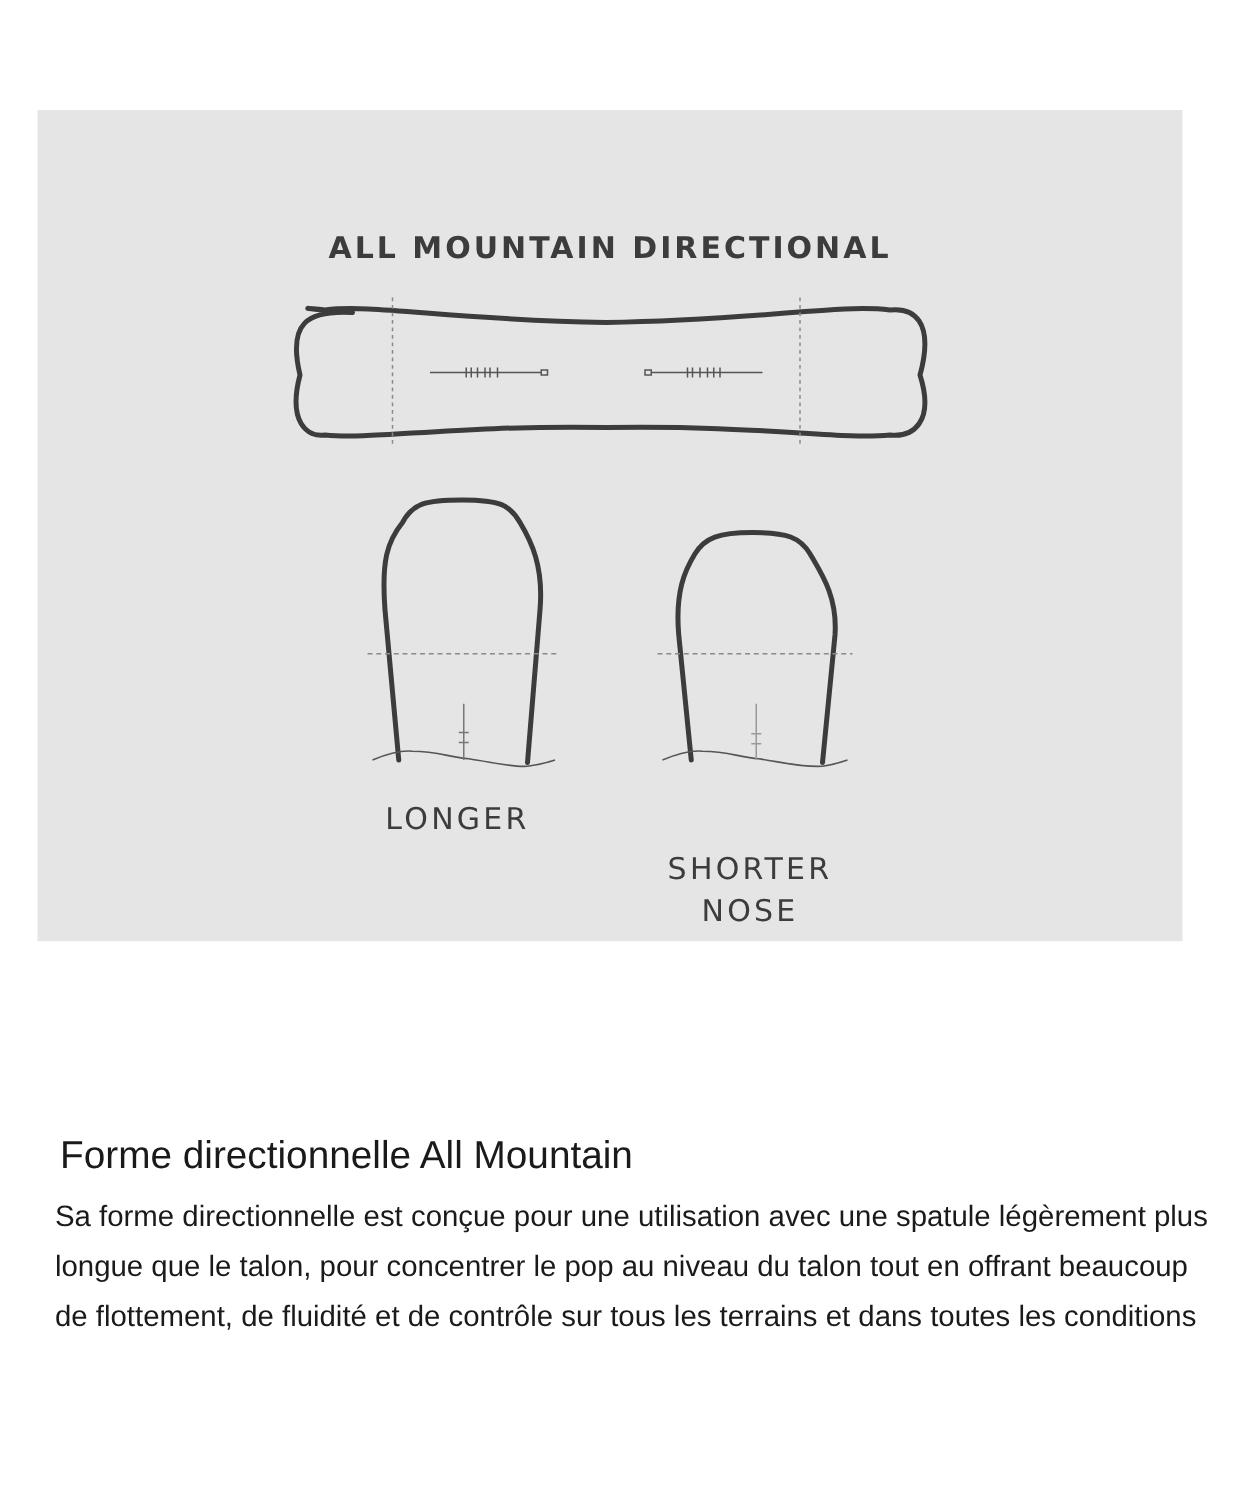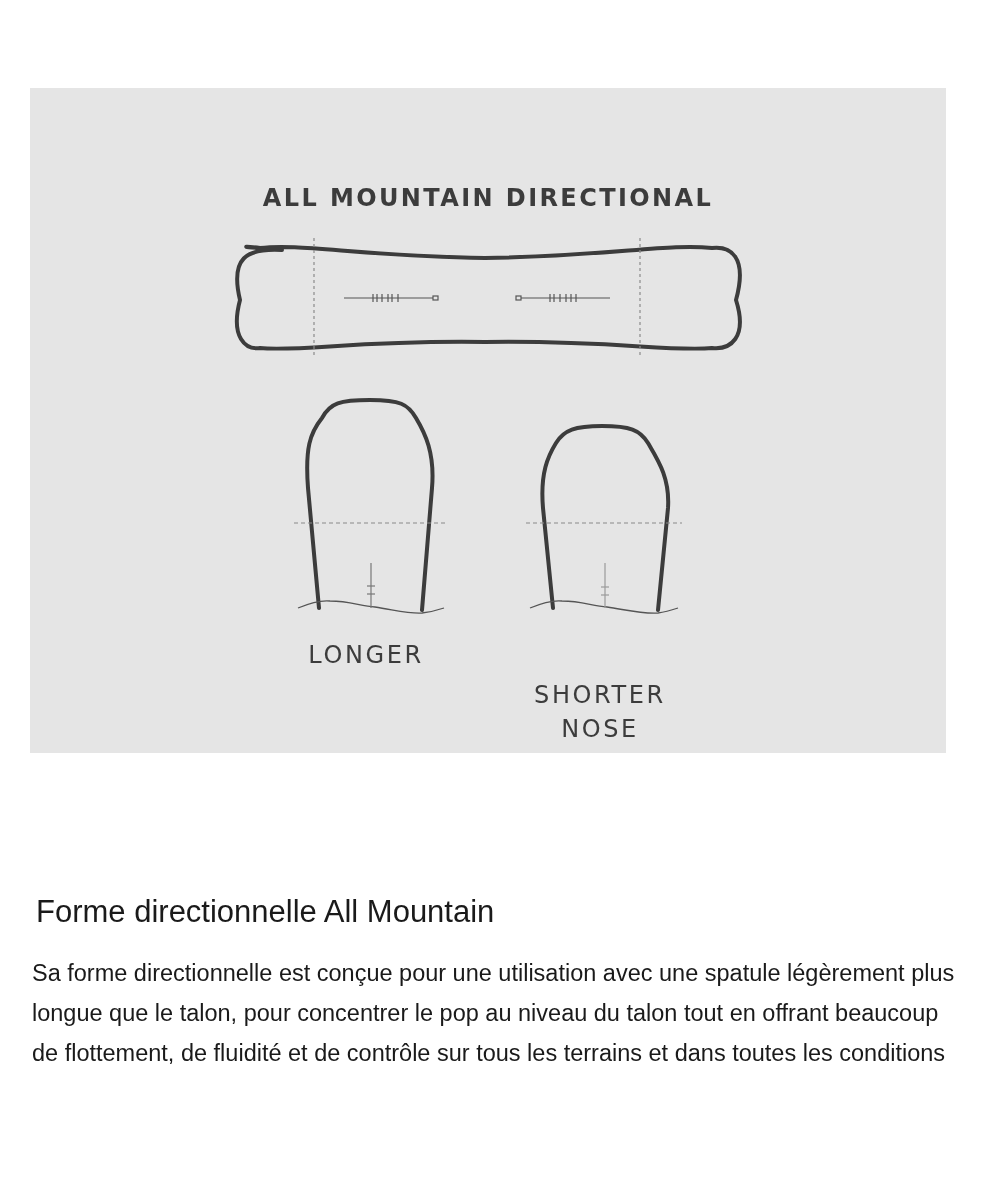--- a/index.html
+++ b/index.html
@@ -2,22 +2,22 @@
 <html><head>
 <meta charset="utf-8">
 <style>
   html, body { margin:0; padding:0; background:#ffffff; }
   body { width:1008px; height:1200px; position:relative; overflow:hidden; font-family:"Liberation Sans", sans-serif; }
   .panel { position:absolute; left:30px; top:88px; width:916px; height:665px; background:#e5e5e5; }
   .diagram-title { position:absolute; left:0; width:100%; top:96px; text-align:center; font-family:"DejaVu Sans", sans-serif; font-weight:bold; font-size:24px; letter-spacing:2.4px; color:#3c3c3c; }
   .art { position:absolute; left:0; top:0; }
   .label { position:absolute; text-align:center; font-family:"DejaVu Sans", sans-serif; font-weight:normal; font-size:24px; letter-spacing:2.6px; color:#3c3c3c; line-height:34px; }
   .label span { display:block; }
-  .heading { position:absolute; left:32px; top:890px; font-size:31px; color:#1a1a1a; margin:4px; font-weight:normal; }
-  .body-text { position:absolute; left:32px; top:953px; width:930px; font-size:23.5px; line-height:40px; color:#1a1a1a; margin:0; }
+  .heading { position:absolute; left:32px; top:890px; font-size:31px; color:#1a1a1a; margin:16px; font-weight:normal; }
+  .body-text { position:absolute; left:44px; top:953px; width:930px; font-size:23.5px; line-height:40px; color:#1a1a1a; margin:0; }
 </style>
 </head>
 <body>
 
 <div class="panel">
   <div class="diagram-title">ALL MOUNTAIN DIRECTIONAL</div>
 
   <svg class="art" width="916" height="665" viewBox="0 0 916 665">
 
     <g>

